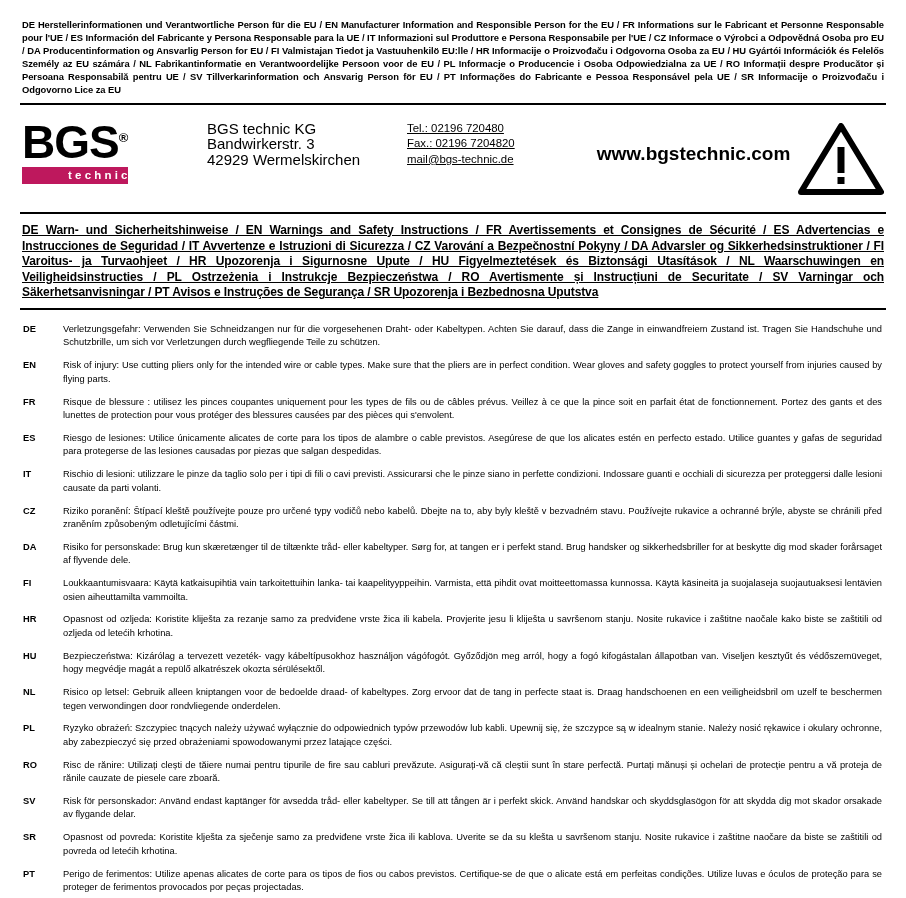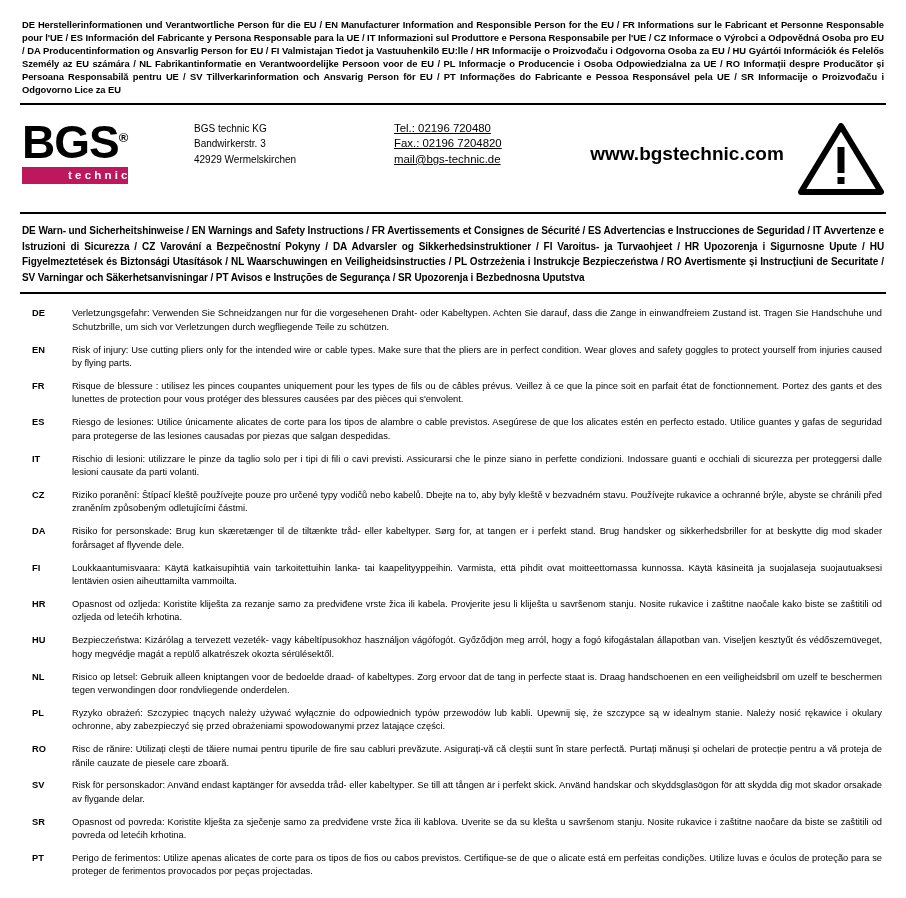--- a/index.html
+++ b/index.html
@@ -73,23 +73,24 @@
     font-weight: bold;
     letter-spacing: 3.2px;
     padding: 2px 6px 3px 46px;
     display: block;
     width: 106px;
     box-sizing: border-box;
     text-align: right;
   }
   .addr-cell {
     flex: 0 0 200px;
-    font-size: 10px;
+    font-size: 15px;
     line-height: 15.4px;
     padding-top: 4px;
+    margin-left: 13px;
   }
   .tel-cell {
     flex: 0 0 176px;
     font-size: 11.4px;
     line-height: 15.4px;
     padding-top: 4px;
     text-decoration: underline;
   }
   .web-cell {
     flex: 1 1 auto;
@@ -102,33 +103,33 @@
   .warn-cell {
     flex: 0 0 86px;
     padding-top: 6px;
     display: flex;
     justify-content: flex-end;
   }
   .warn-svg { display: block; }
 
   
   .warn-head-block {
-    font-size: 10px;
+    font-size: 12px;
     font-weight: bold;
     line-height: 15.6px;
     text-align: justify;
     padding: 9px 2px 0 2px;
     letter-spacing: -0.1px;
+    text-decoration: underline;
   }
 
   
   .lang-table {
     margin-top: 13px;
     padding: 0 2px;
-    margin-left: 9px;
   }
   .lang-row {
     display: flex;
     margin-bottom: 9.5px;
   }
   .lang-code {
     flex: 0 0 40px;
     font-size: 9.3px;
     font-weight: bold;
     line-height: 13.4px;

